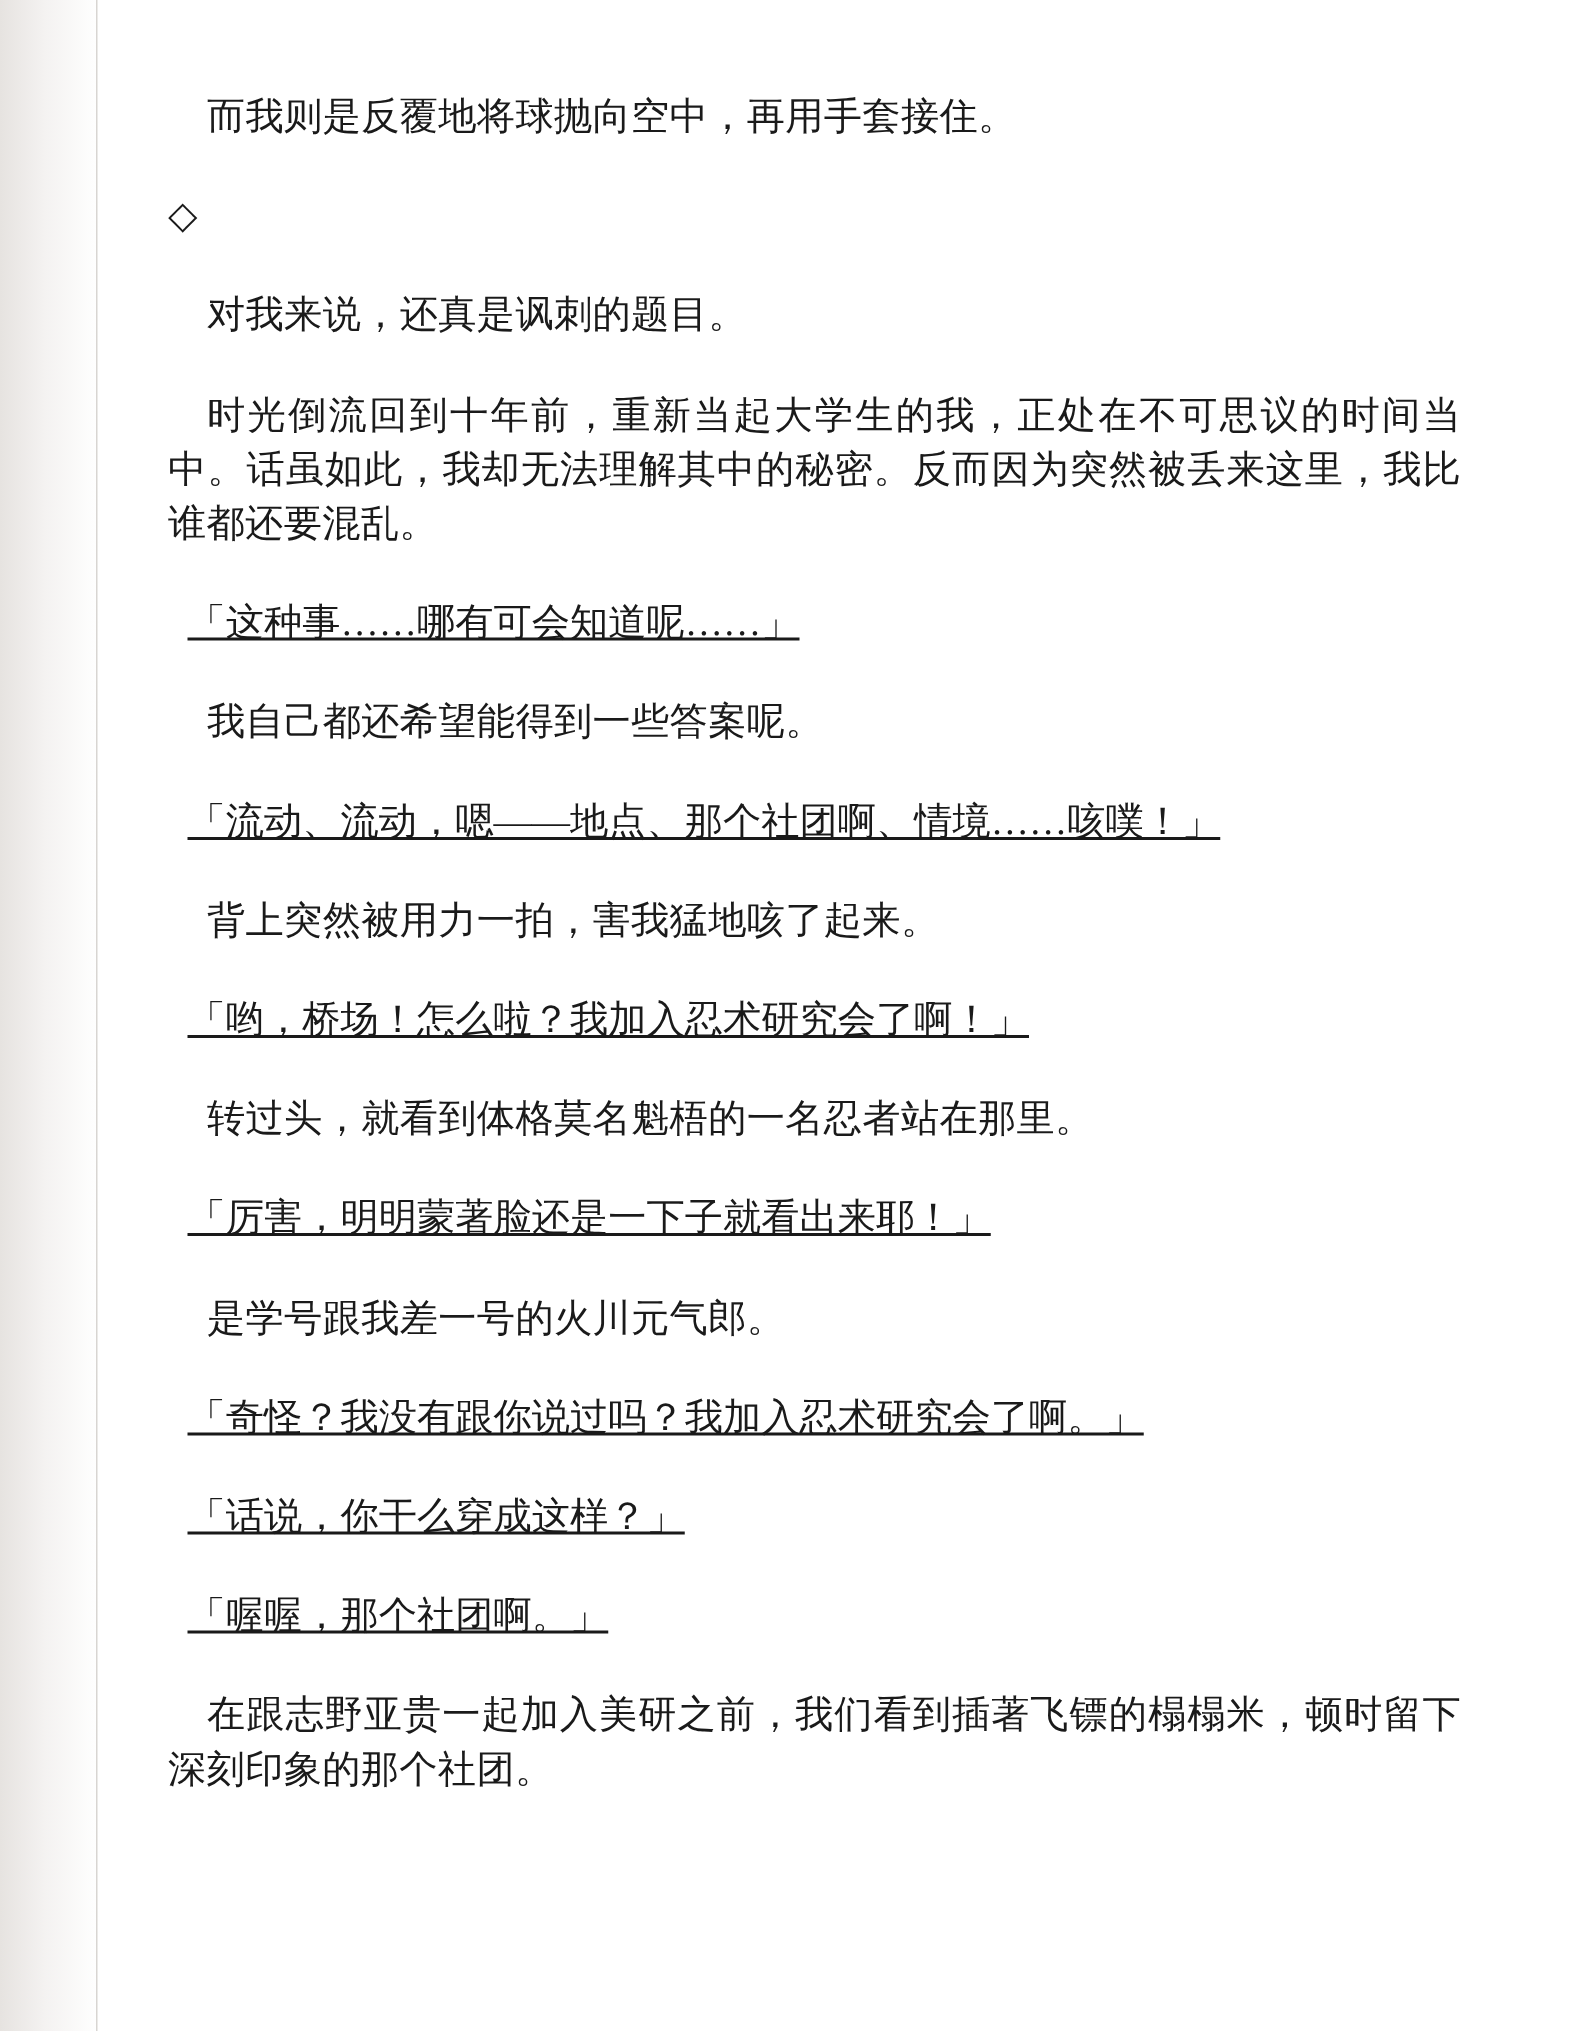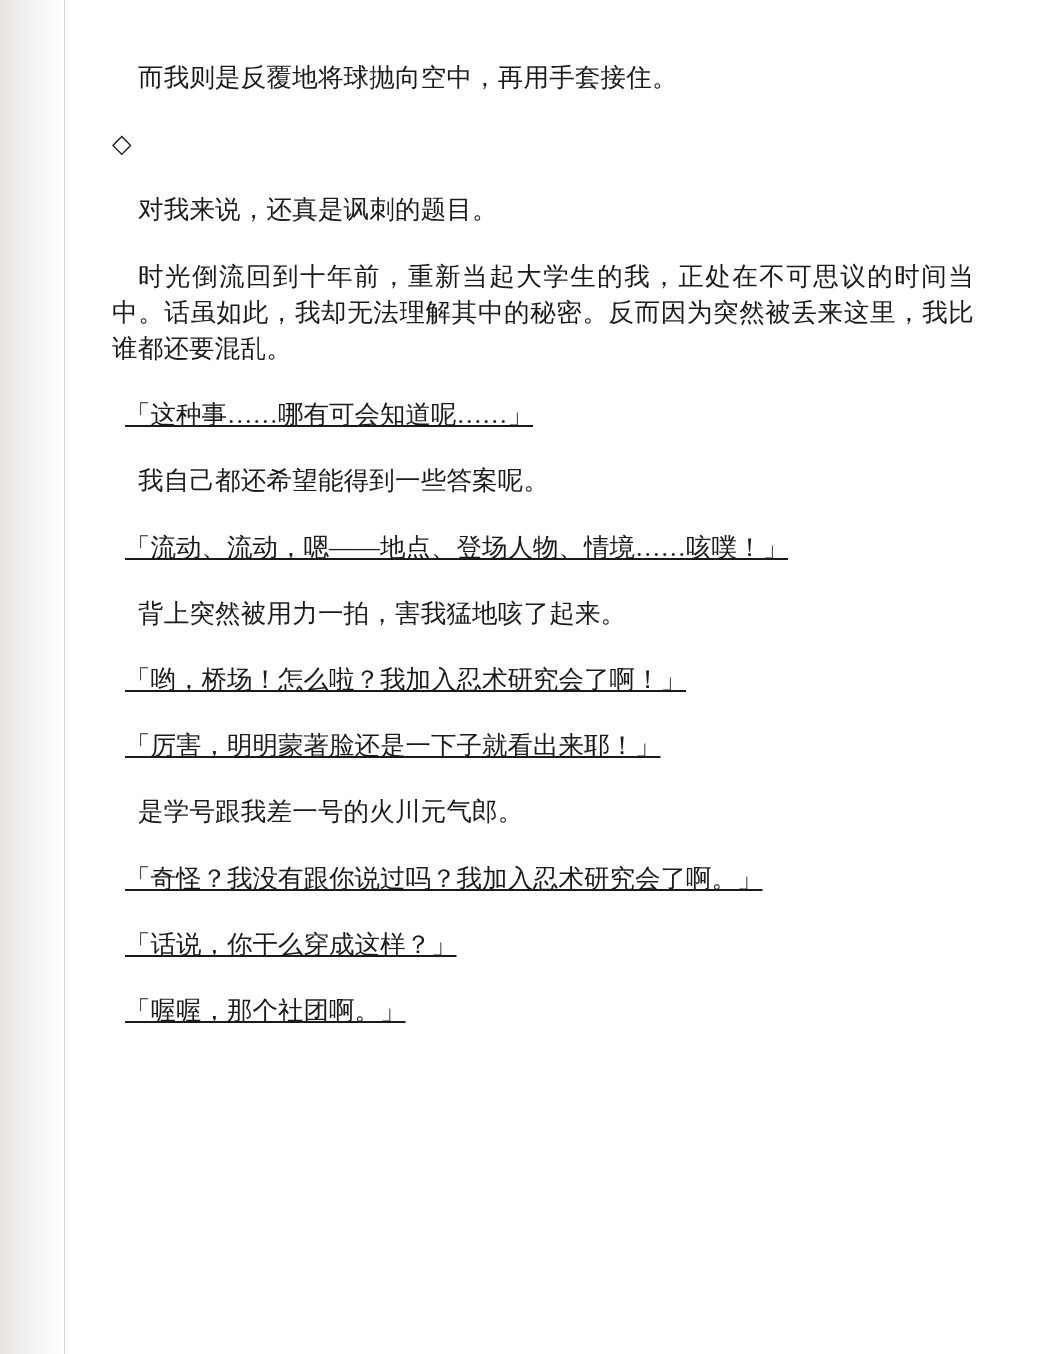--- a/index.html
+++ b/index.html
@@ -86,33 +86,35 @@
 
 
     <p class="para indent">对我来说，还真是讽刺的题目。</p>
 
     <p class="para indent">时光倒流回到十年前，重新当起大学生的我，正处在不可思议的时间当中。话虽如此，我却无法理解其中的秘密。反而因为突然被丢来这里，我比谁都还要混乱。</p>
 
     <p class="quote">「这种事……哪有可会知道呢……」</p>
 
     <p class="para indent">我自己都还希望能得到一些答案呢。</p>
 
-    <p class="quote">「流动、流动，嗯——地点、登场人物、情境……咳噗！」</p>
+    <p class="quote">「流动、流动，嗯——地点、那个社团啊、情境……咳噗！」</p>
 
     <p class="para indent">背上突然被用力一拍，害我猛地咳了起来。</p>
 
     <p class="quote">「哟，桥场！怎么啦？我加入忍术研究会了啊！」</p>
 
+    <p class="para indent">转过头，就看到体格莫名魁梧的一名忍者站在那里。</p>
 
 
     <p class="quote">「厉害，明明蒙著脸还是一下子就看出来耶！」</p>
 
     <p class="para indent">是学号跟我差一号的火川元气郎。</p>
 
     <p class="quote">「奇怪？我没有跟你说过吗？我加入忍术研究会了啊。」</p>
 
     <p class="quote">「话说，你干么穿成这样？」</p>
 
     <p class="quote">「喔喔，那个社团啊。」</p>
 
+    <p class="para indent">在跟志野亚贵一起加入美研之前，我们看到插著飞镖的榻榻米，顿时留下深刻印象的那个社团。</p>
 
   </div>
 </div>
 
 </body></html>

